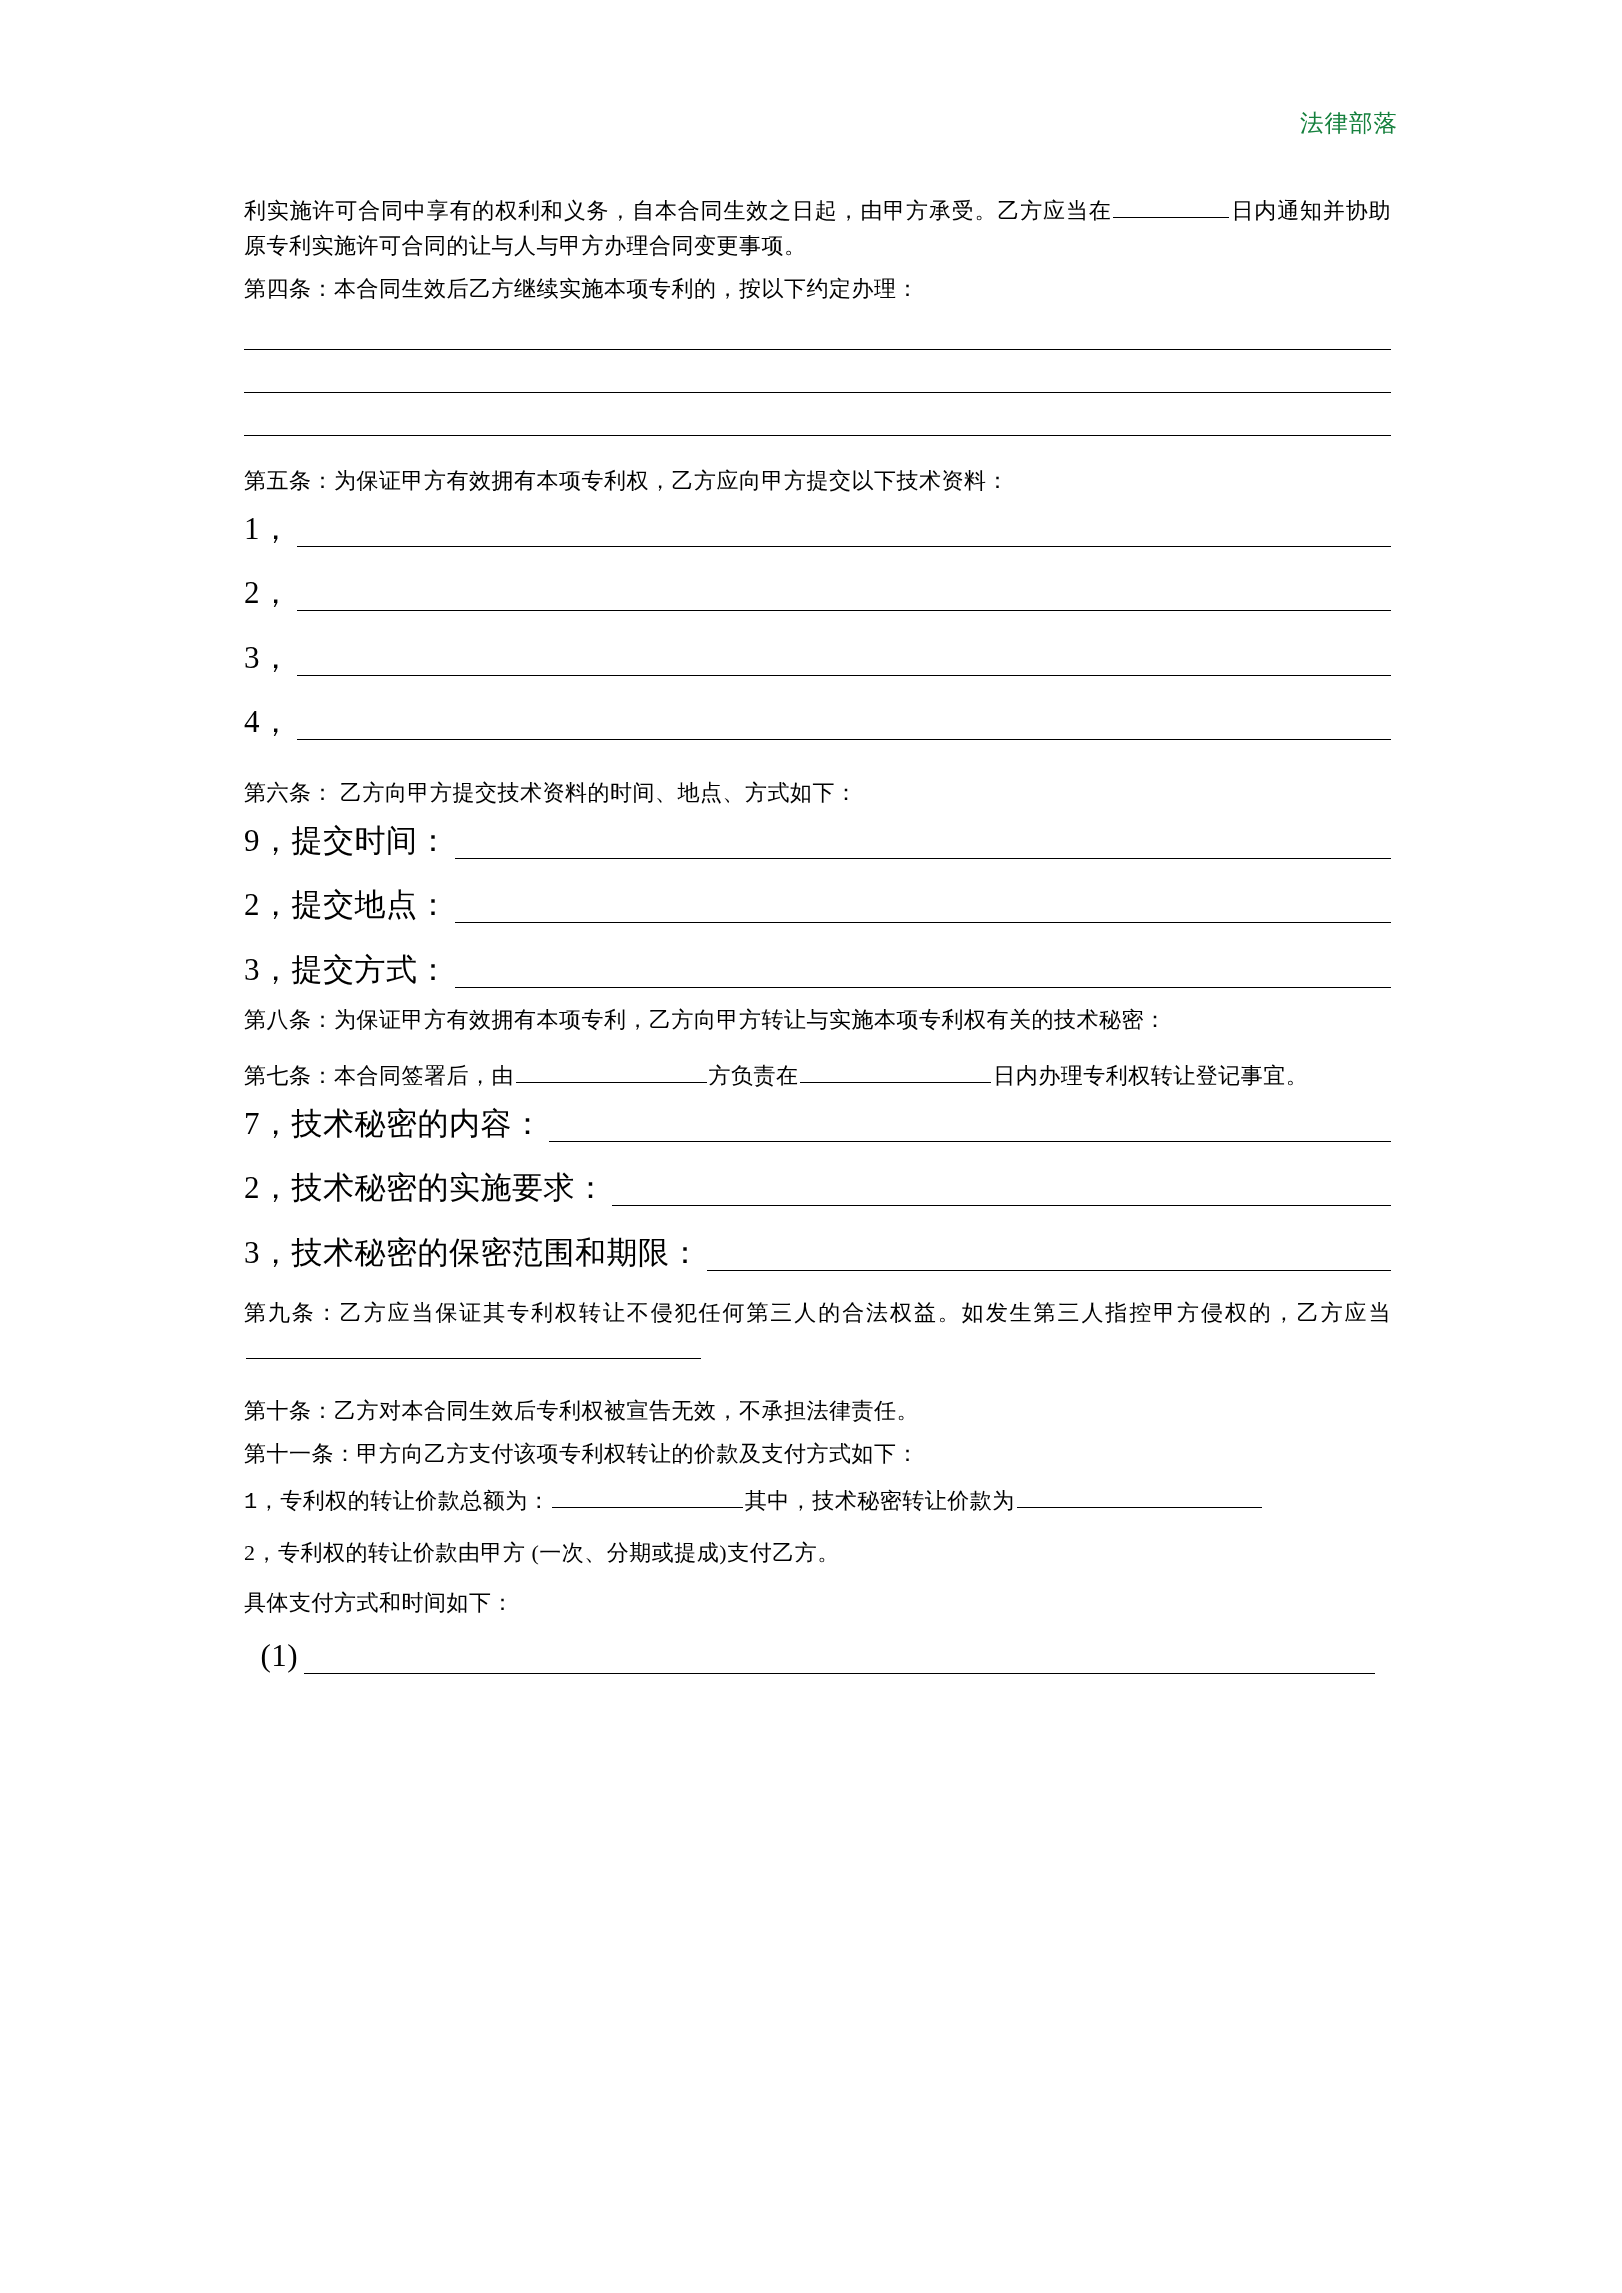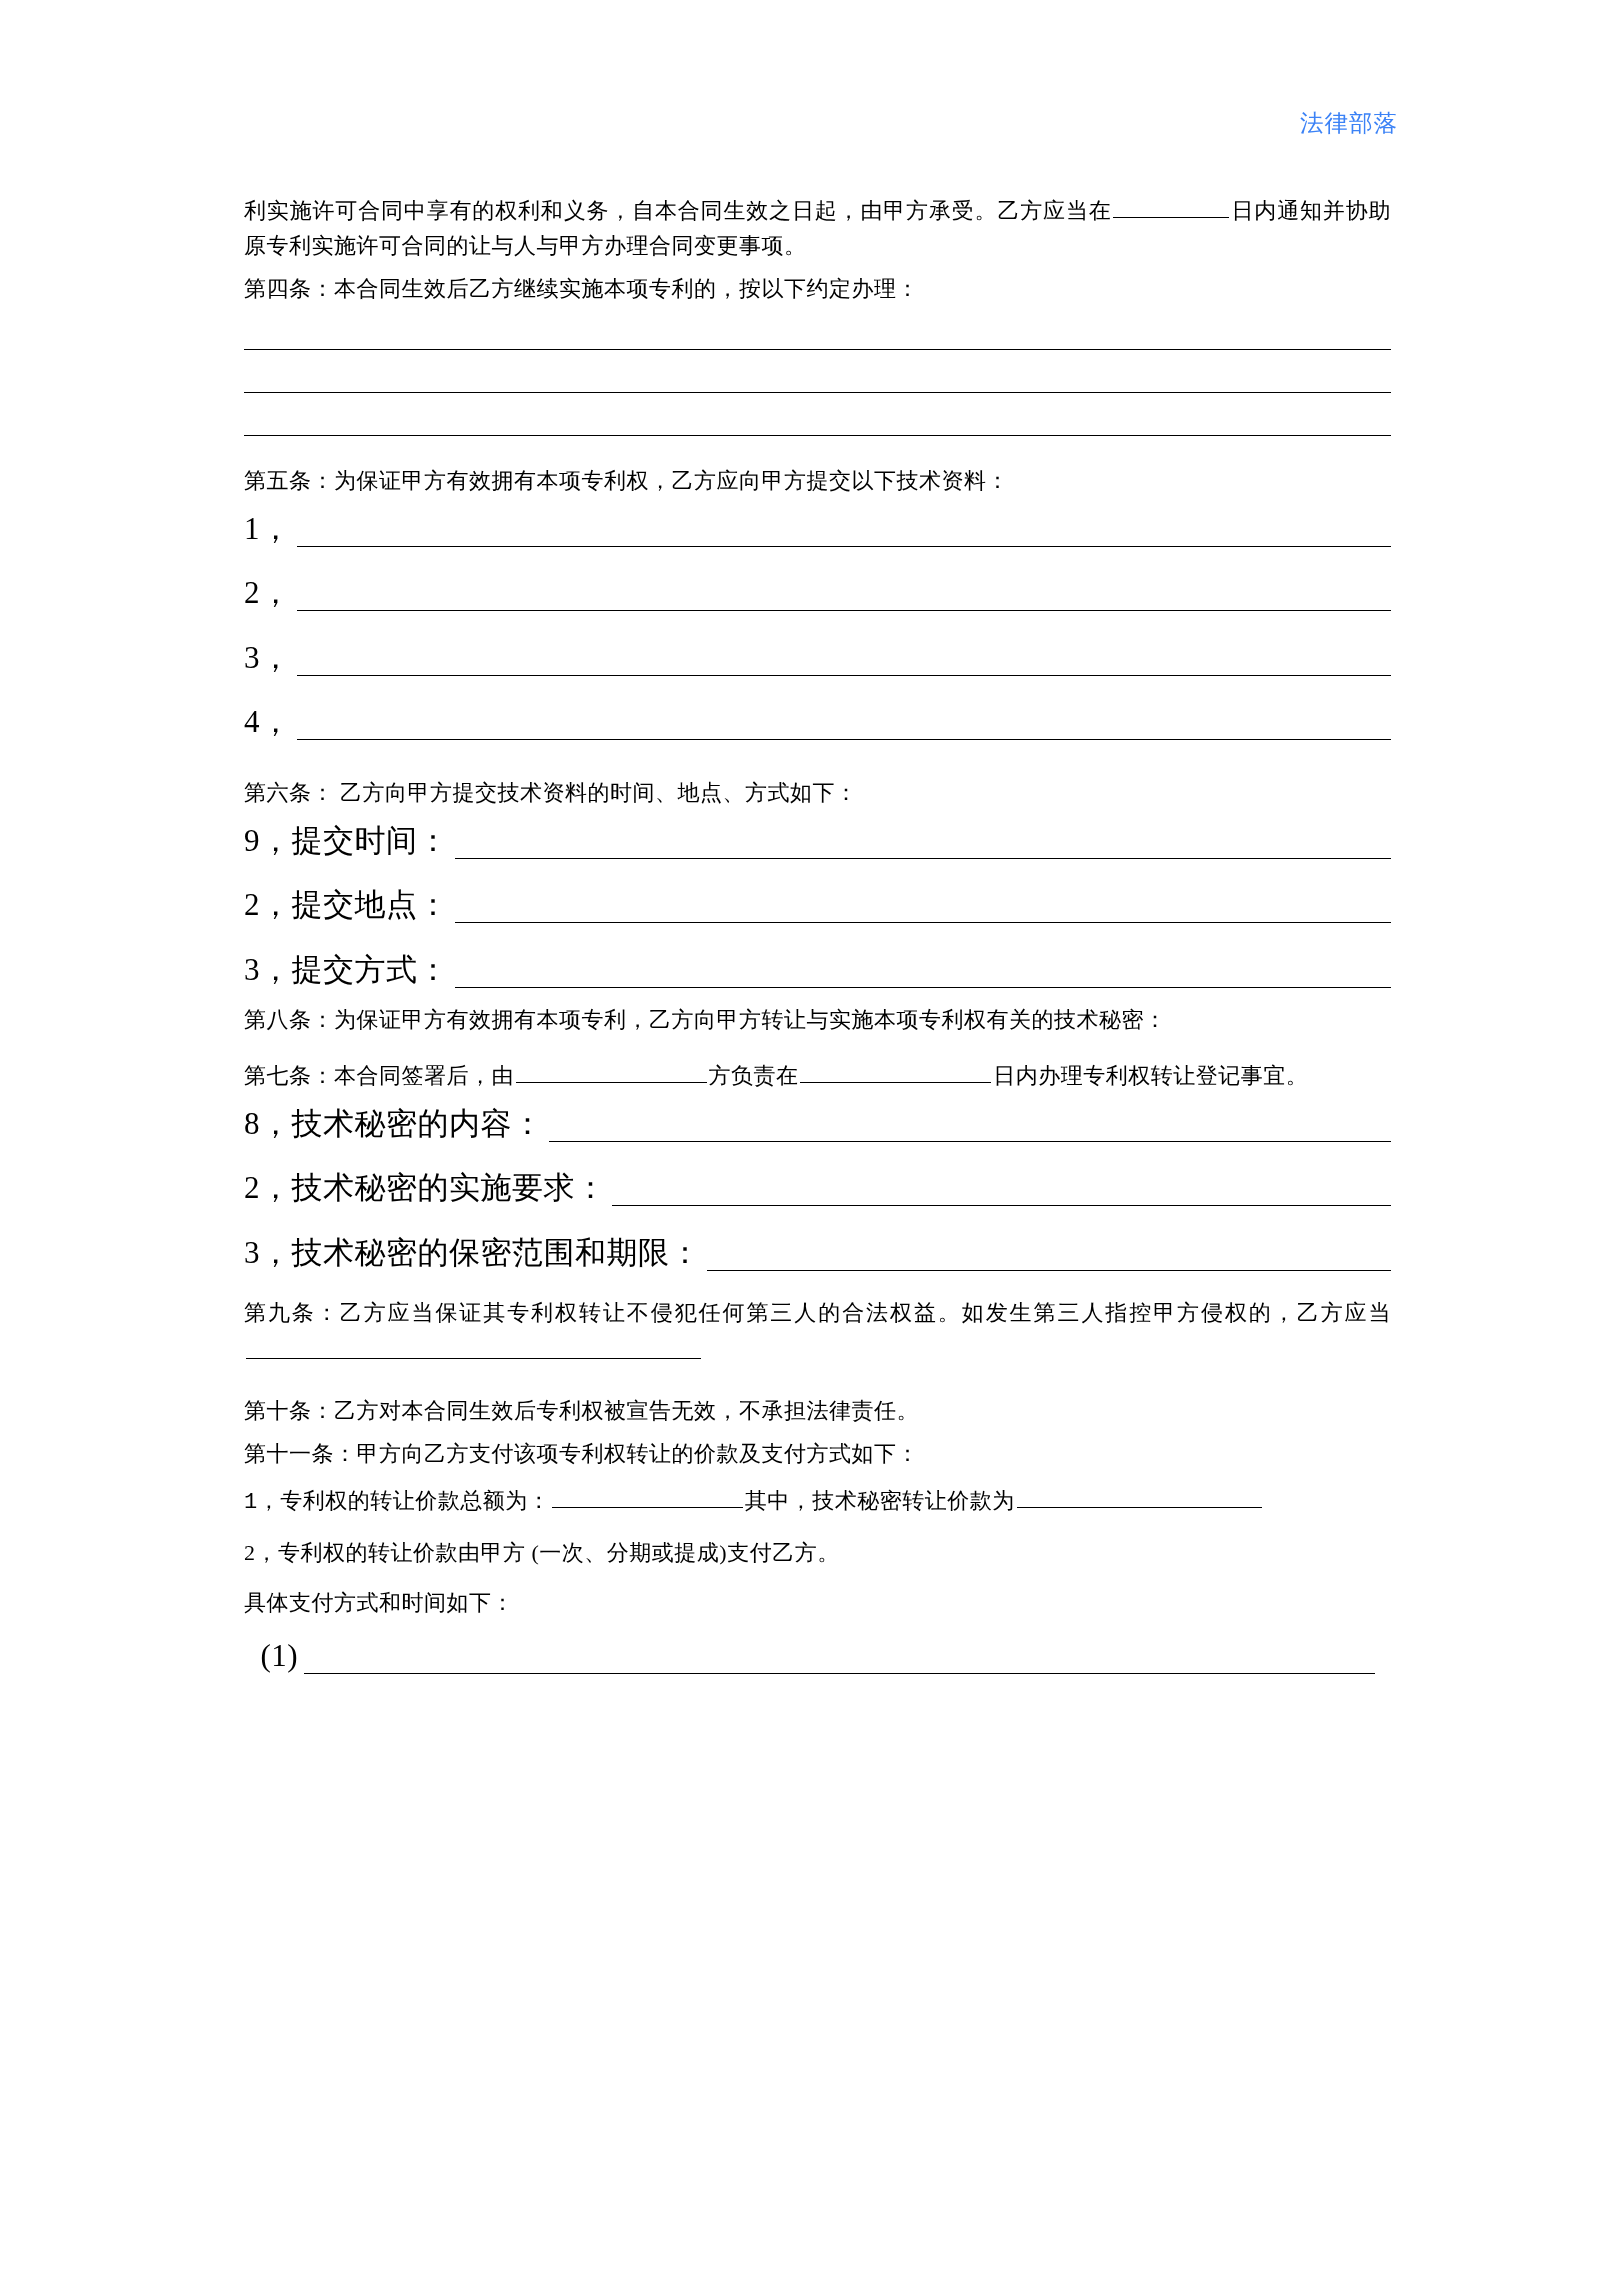--- a/index.html
+++ b/index.html
@@ -17,21 +17,21 @@
     height: 2294px;
     background: #ffffff;
     box-sizing: border-box;
   }
   .header {
     position: absolute;
     top: 107px;
     right: 225px;
     font-size: 23.6px;
     letter-spacing: 0.9px;
-    color: #3b82f6;
+    color: #15803d;
     font-family: Liberation Serif, serif;
   }
   .content {
     position: absolute;
     left: 244px;
     top: 189px;
     width: 1147px;
   }
   .para {
     font-size: 22px;
@@ -145,21 +145,21 @@
       <span class="fill"></span>
     </div>
 
     <p class="para" style="margin-top:7.3px;">第八条：为保证甲方有效拥有本项专利，乙方向甲方转让与实施本项专利权有关的技术秘密：</p>
 
     <p class="para" style="margin-top:16.4px;">
       <span>第七条：本合同签署后，由</span><span class="blank-line w-lg"></span><span>方负责在</span><span class="blank-line w-lg"></span><span>日内办理专利权转让登记事宜。</span>
     </p>
 
     <div class="numbered">
-      <span class="lbl">8，技术秘密的内容：</span>
+      <span class="lbl">7，技术秘密的内容：</span>
       <span class="fill"></span>
     </div>
     <div class="row-gap"></div>
     <div class="numbered">
       <span class="lbl">2，技术秘密的实施要求：</span>
       <span class="fill"></span>
     </div>
     <div class="row-gap"></div>
     <div class="numbered">
       <span class="lbl">3，技术秘密的保密范围和期限：</span>

